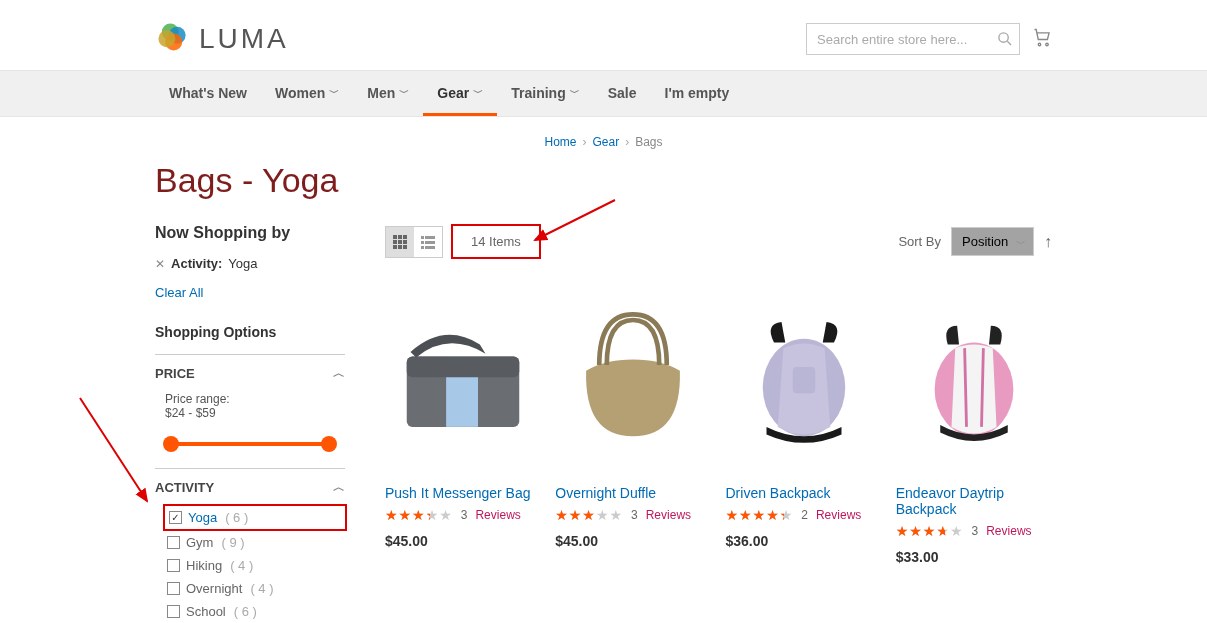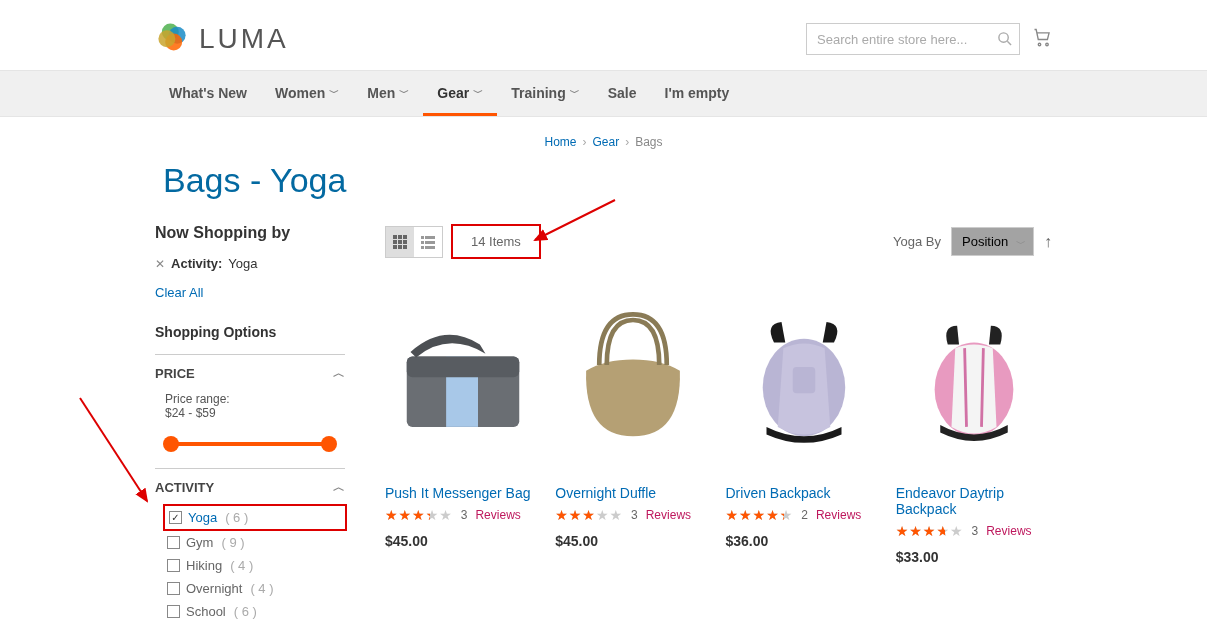--- a/index.html
+++ b/index.html
@@ -18,21 +18,21 @@
 .cart-icon { color: #888; }
 .nav { background: #f0f0f0; border-top: 1px solid #e5e5e5; border-bottom: 1px solid #e5e5e5; }
 .nav-inner { display: flex; padding: 0 155px; }
 .nav-item { padding: 14px 14px 12px; font-size: 14px; font-weight: 600; color: #555; cursor: pointer; display: flex; align-items: center; gap: 4px; border-bottom: 3px solid transparent; }
 .nav-item.active { border-bottom-color: #ff5501; color: #333; }
 .chevron { font-size: 10px; color: #888; }
 .main { display: flex; padding: 0 155px; }
 .breadcrumbs { font-size: 12px; padding: 18px 0 6px; color: #888; text-align: center; }
 .breadcrumbs .bc-link { color: #006bb4; }
 .breadcrumbs .sep { margin: 0 6px; color: #aaa; }
-.page-title { font-size: 34px; font-weight: 300; color: #0369a1; margin: 6px 8px 24px; }
+.page-title { font-size: 34px; font-weight: 300; color: #7f1d1d; margin: 6px 0 24px; }
 .left-col { width: 210px; flex-shrink: 0; padding-right: 20px; }
 .right-col { flex: 1; padding-left: 20px; padding-top: 0; }
 .now-shopping { font-size: 16px; font-weight: 700; color: #333; margin-bottom: 14px; }
 .applied-filter { font-size: 13px; display: flex; align-items: center; gap: 6px; margin-bottom: 14px; }
 .applied-filter .x { color: #888; cursor: pointer; font-size: 12px; }
 .applied-filter .lbl { font-weight: 700; }
 .clear-all { color: #006bb4; font-size: 13px; cursor: pointer; display: block; margin-bottom: 24px; }
 .shopping-options { font-size: 14px; font-weight: 700; color: #333; margin-bottom: 14px; }
 .filter-block { border-top: 1px solid #ccc; padding: 10px 0; }
 .filter-head { display: flex; justify-content: space-between; align-items: center; cursor: pointer; font-size: 13px; font-weight: 600; color: #444; text-transform: uppercase; }
@@ -263,21 +263,21 @@
                   <rect x="0" y="6" width="3" height="3"></rect>
                   <rect x="4" y="6" width="10" height="3"></rect>
                   <rect x="0" y="11" width="3" height="3"></rect>
                   <rect x="4" y="11" width="10" height="3"></rect>
                 </svg>
             </div>
           </div>
           <div class="item-count">14 Items</div>
         </div>
         <div class="toolbar-right">
-          <span>Yoga By</span>
+          <span>Sort By</span>
           <div class="sort-wrap">
             <select class="sort-select">
               <option>Position</option>
             </select>
             <span class="sort-caret">﹀</span>
           </div>
           <span class="sort-arrow">↑</span>
         </div>
       </div>
 

